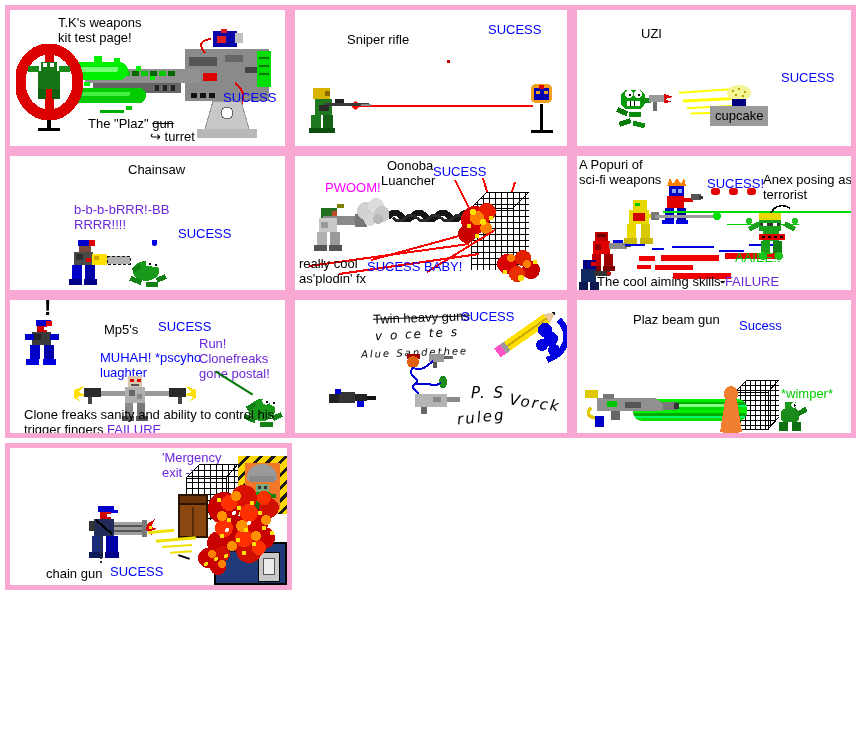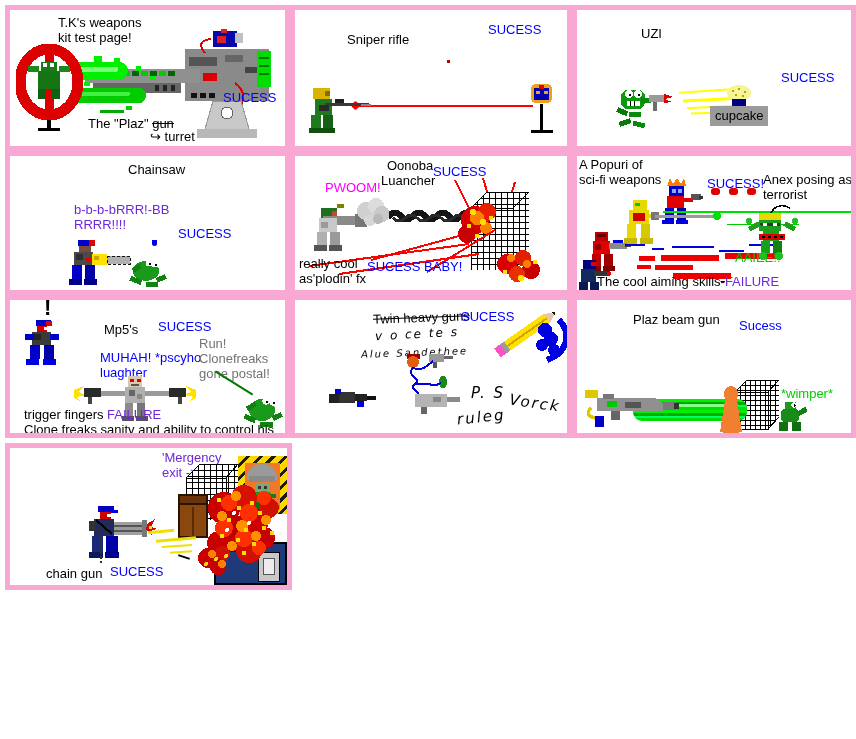--- a/index.html
+++ b/index.html
@@ -1,21 +1,21 @@
 <!DOCTYPE html>
 <html><head>
 <meta charset="utf-8">
 <style>
   *{margin:0;padding:0;box-sizing:border-box}
   html,body{background:#fff}
   body{width:856px;height:739px;position:relative;font-family:"Liberation Sans",sans-serif;overflow:hidden}
   .panel{position:absolute;background:#fff;border:5px solid #f9a8d4;overflow:hidden}
   .t{position:absolute;font-size:13px;line-height:15px;white-space:nowrap;color:#000}
   .blue{color:#0000ff}.red{color:#6d28d9}.mag{color:#ff00ff}
-  .grn{color:#737373}.bgrn{color:#00cc00}
+  .grn{color:#6d28d9}.bgrn{color:#00cc00}
   .strike{text-decoration:line-through}
   .hand{font-family:"DejaVu Sans",sans-serif;font-style:italic;letter-spacing:2px;font-size:12px}
   .s{position:absolute}
   svg{display:block;shape-rendering:crispEdges}
   .lz{position:absolute}
 </style>
 </head>
 <body>
 
 <div class="panel" style="left:5px;top:5px;width:285px;height:146px">
@@ -475,22 +475,22 @@
       <circle cx="35" cy="10" r="3.6" fill="#fff"></circle>
     <circle cx="29" cy="10" r="1.5" fill="#000"></circle>
       <circle cx="36" cy="11" r="1.5" fill="#000"></circle>
     <rect x="6" y="24" width="12" height="5" fill="#128012" transform="rotate(24 12 26)"></rect>
     <rect x="22" y="30" width="13" height="5" fill="#128012"></rect>
     <rect x="34" y="22" width="10" height="5" fill="#128012" transform="rotate(-26 39 24)"></rect>
     <rect x="8" y="12" width="10" height="5" fill="#128012" transform="rotate(-32 13 14)"></rect>
   </svg>
 
   <div class="t" style="left:14px;top:107px">
+    <div>Clone freaks sanity and ability to control his</div>
     <div><span>trigger fingers </span><span class="red">FAILURE</span></div>
-    <div>Clone freaks sanity and ability to control his</div>
   </div>
 </div>
 
 <div class="panel" style="left:290px;top:295px;width:282px;height:143px">
   <div class="t strike" style="left:78px;top:10px;transform:rotate(-2deg)">Twin heavy guns</div>
   <div class="t blue" style="left:166px;top:9px">SUCESS</div>
   <div class="t hand" style="left:80px;top:27px;transform:rotate(-3deg)">v o ce te s</div>
   <div class="t hand" style="left:66px;top:45px;font-size:10px;transform:rotate(-2deg)">Alue Sandethee</div>
 
   <svg class="s" style="left:190px;top:2px" width="86" height="64" viewBox="0 0 86 64">

